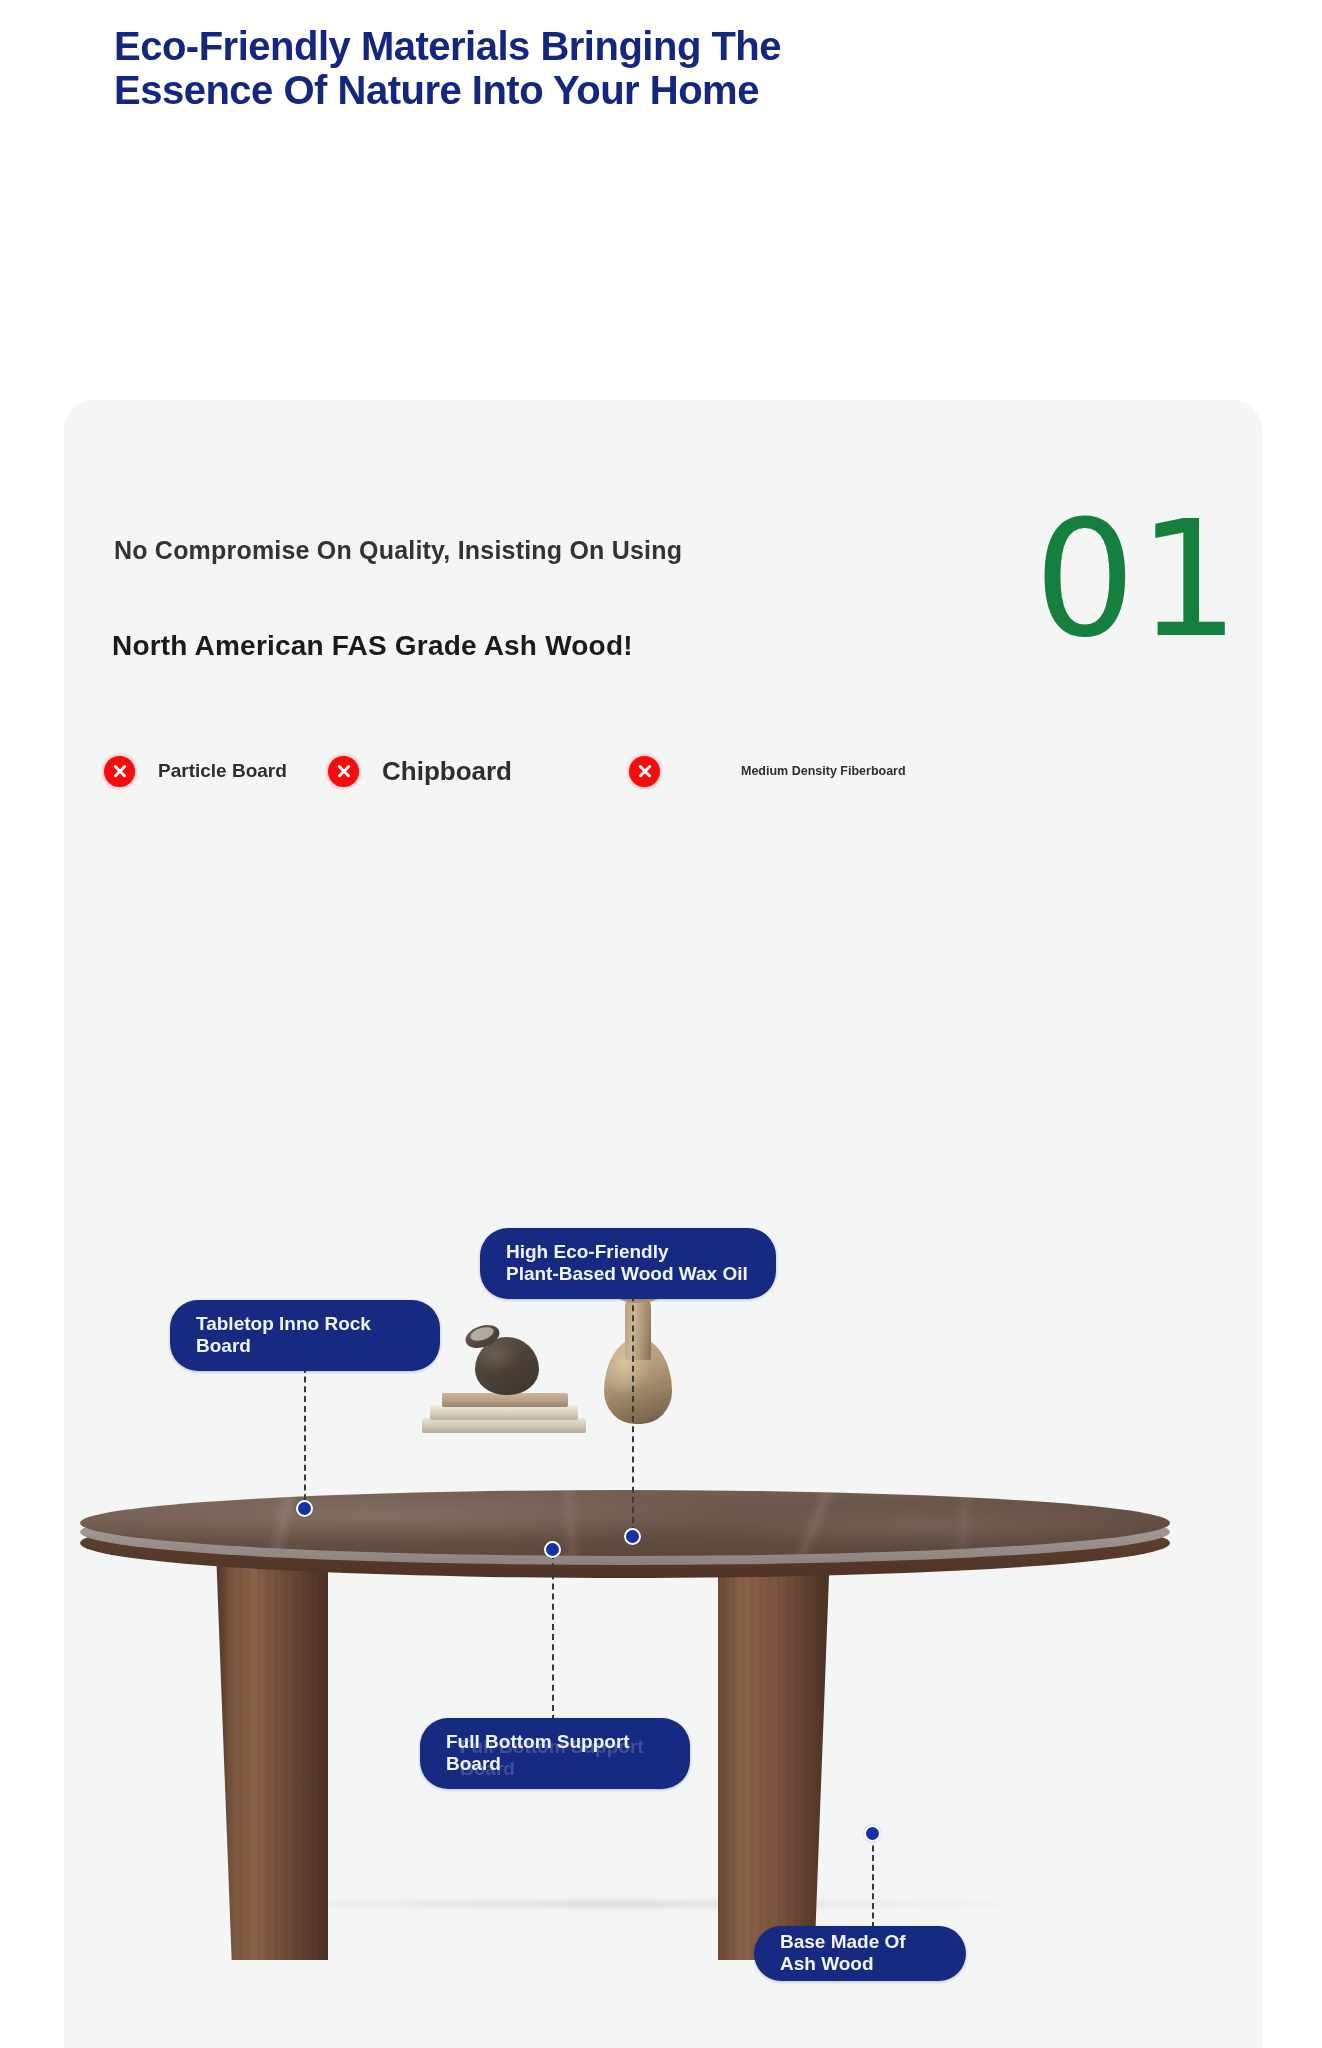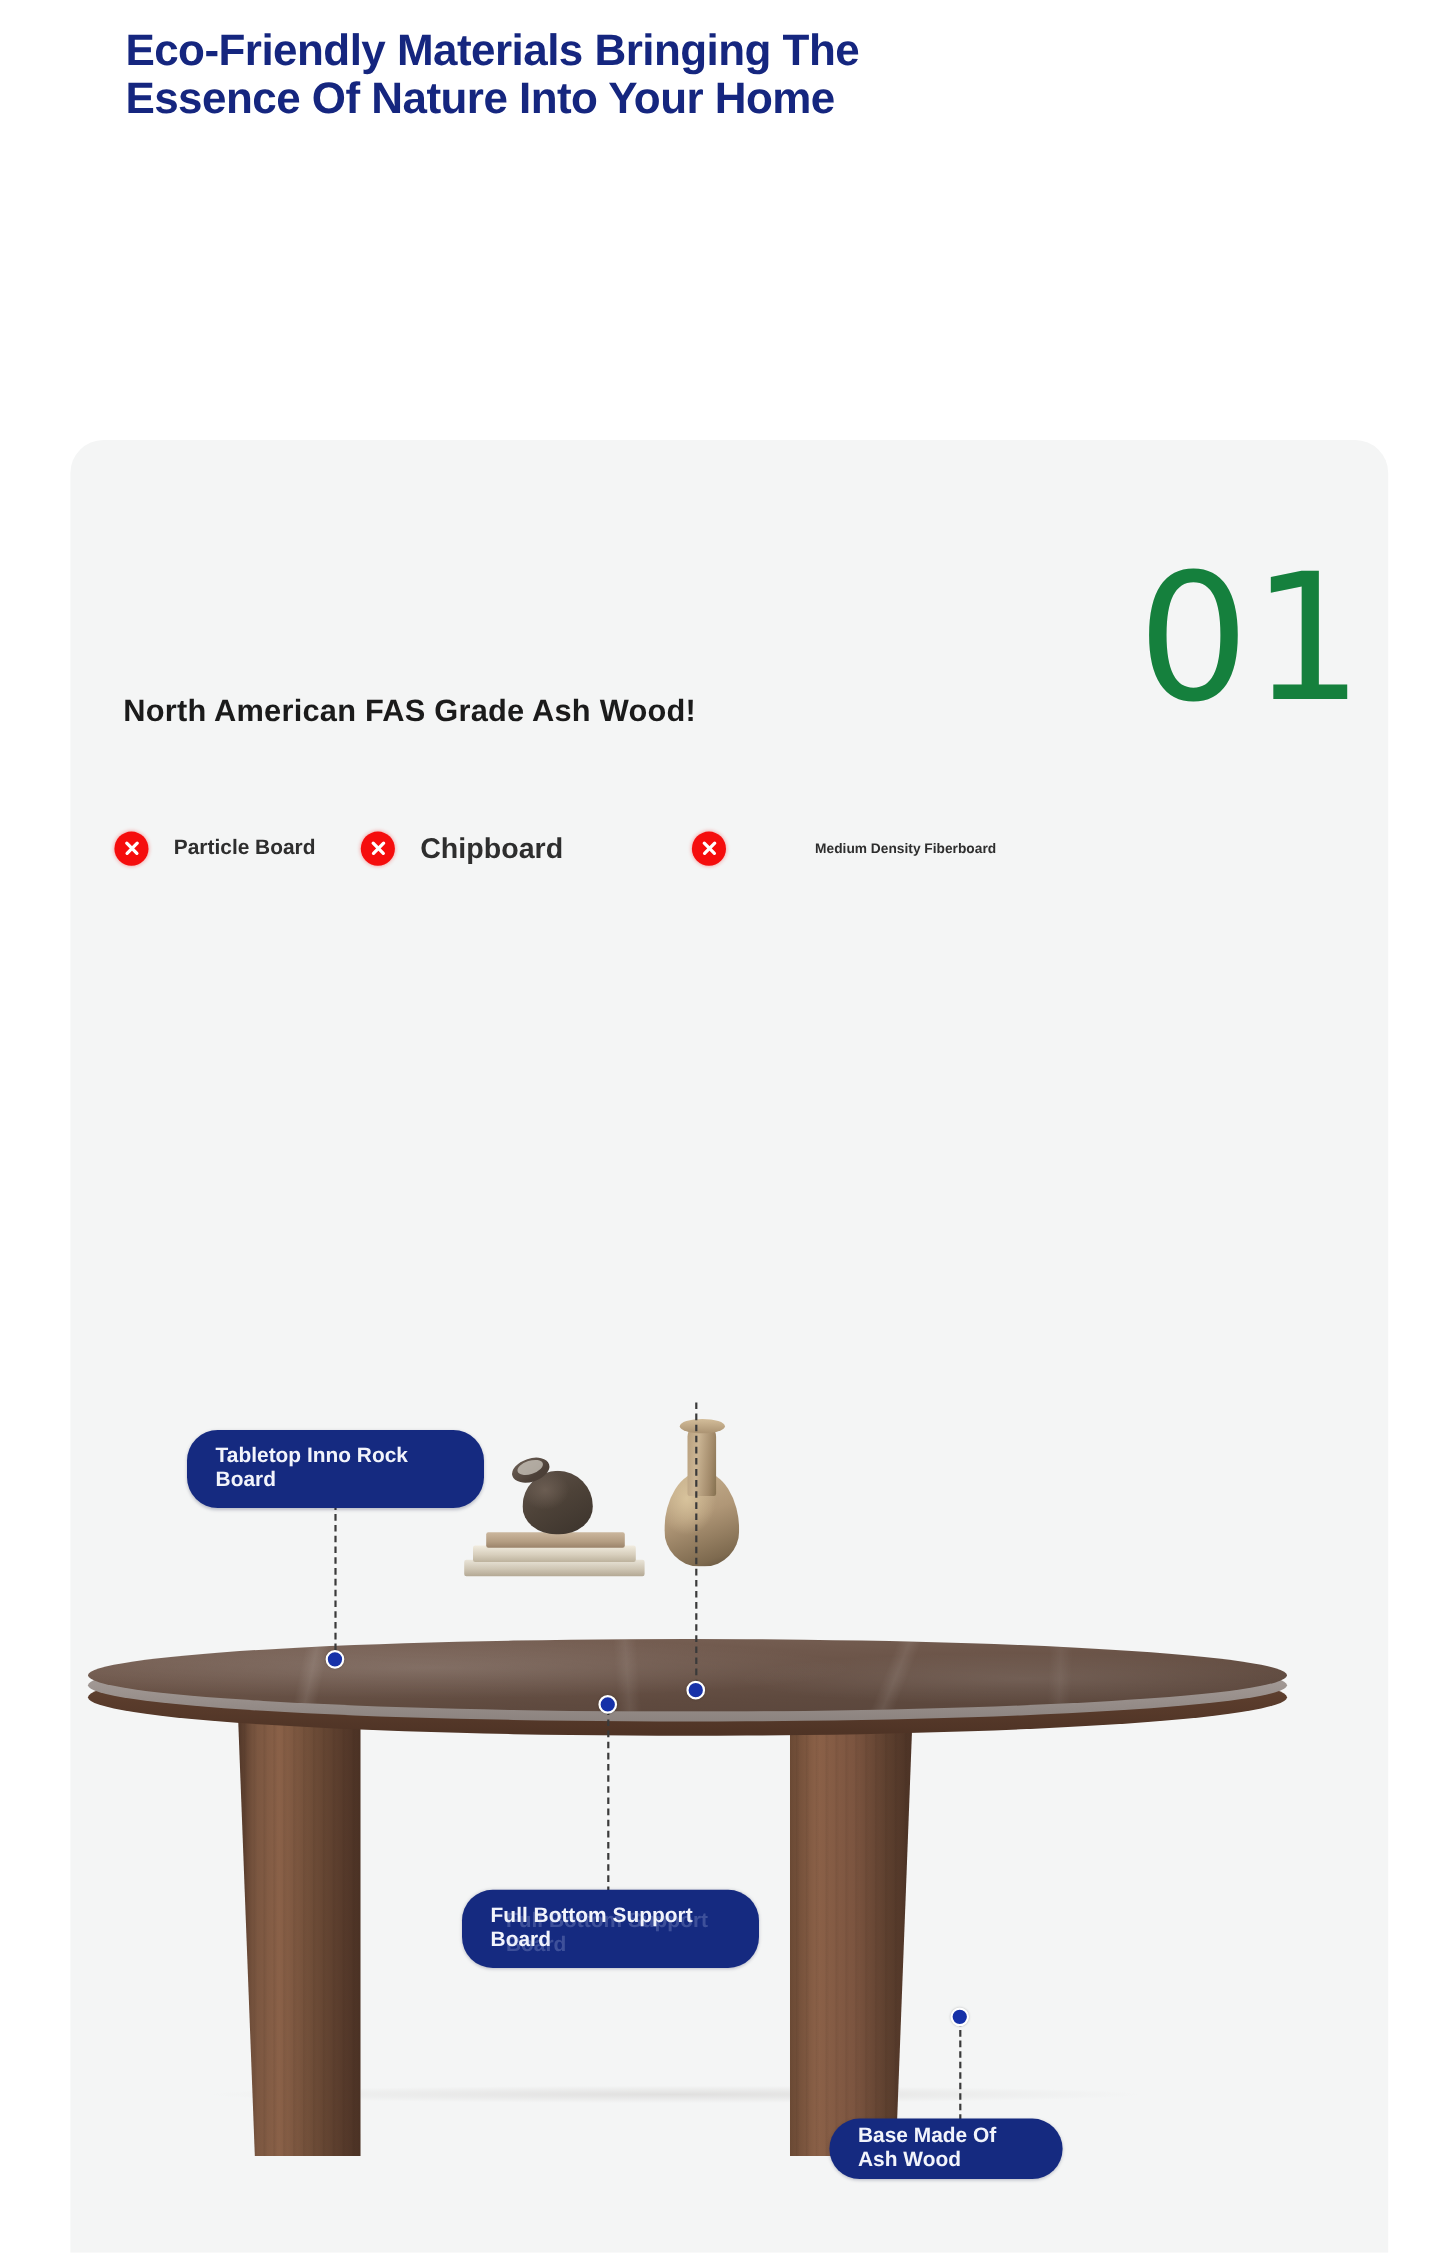--- a/index.html
+++ b/index.html
@@ -354,20 +354,21 @@
 </style>
 </head>
 <body>
 
 <div id="page">
 
   <h1 class="headline">Eco-Friendly Materials Bringing The Essence Of Nature Into Your Home</h1>
 
   <section class="card">
 
+    <div class="sub-line-1">No Compromise On Quality, Insisting On Using</div>
     <div class="sub-line-2">North American FAS Grade Ash Wood!</div>
 
     <div class="big-number">01</div>
 
     <div class="reject-row">
 
       <div class="reject-item i0">
         <span class="x-badge"></span>
         <span class="reject-label">Particle Board</span>
       </div>
@@ -426,20 +427,22 @@
     <div class="leader l-wax"></div>
     <div class="leader l-tabletop"></div>
     <div class="leader l-support"></div>
     <div class="leader l-base"></div>
 
     <div class="dot d-tabletop"></div>
     <div class="dot d-wax"></div>
     <div class="dot d-support"></div>
     <div class="dot d-base"></div>
 
+    <div class="pill p-wax">High Eco-Friendly
+Plant-Based Wood Wax Oil</div>
 
     <div class="pill p-tabletop">Tabletop Inno Rock
 Board</div>
 
     <div class="pill p-support">Full Bottom Support
 Board</div>
     <div class="pill-ghost g-support">Full Bottom Support
 Board</div>
 
     <div class="pill p-base">Base Made Of Ash Wood</div>

